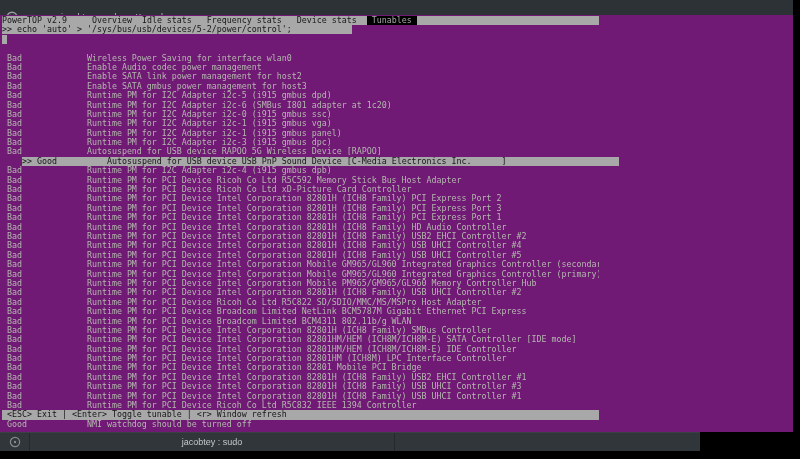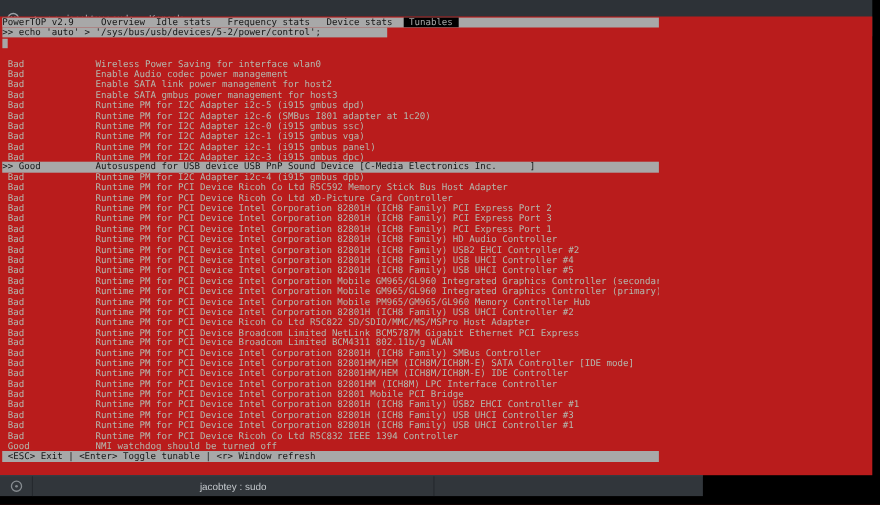--- a/index.html
+++ b/index.html
@@ -5,32 +5,32 @@
   html,body{margin:0;padding:0;}
   body{width:800px;height:459px;background:#000;position:relative;overflow:hidden;
        font-family:"DejaVu Sans Mono",monospace;}
   
   .titlebar{position:absolute;left:0;top:0;width:793px;height:33px;background:#2d3237;
             display:flex;align-items:center;font-family:"Liberation Sans",sans-serif;
             font-size:9px;color:#b9bec3;}
   .tb-icon{display:inline-block;margin-left:6px;line-height:0;}
   .tb-title{margin-left:8px;white-space:nowrap;}
   
-  .terminal{position:absolute;left:0;top:15px;width:793px;height:417px;background:#b91c1c;}
+  .terminal{position:absolute;left:0;top:15px;width:793px;height:417px;background:#701a75;}
   .screen{position:absolute;left:2px;top:1px;font:8.3px/9.4px "DejaVu Sans Mono",monospace;
           color:var(--termtext,#b4b8ae);}
   .tline{height:9.4px;white-space:pre;width:597px;overflow:hidden;}
   .bar{background:var(--hl,#a8a8a8);color:#161616;}
-  .sel{background:var(--hl,#a8a8a8);color:#161616;}
+  .sel{background:var(--hl,#a8a8a8);color:#161616;margin-left:20px;}
   .hl{background:var(--hl,#a8a8a8);color:#161616;}
   .active{background:#000;color:var(--hl,#a8a8a8);}
   .cursorblock{display:inline-block;width:5px;height:9px;background:var(--hl,#a8a8a8);
                vertical-align:top;}
   
-  .ktabbar{position:absolute;left:0;top:432px;width:639px;height:19px;background:#31363b;
+  .ktabbar{position:absolute;left:0;top:432px;width:700px;height:19px;background:#31363b;
            border-top:1px solid #3a4046;box-sizing:border-box;display:flex;
            font-family:"Liberation Sans",sans-serif;}
   .ktab-iconbox{width:30px;height:100%;border-right:1px solid #25292e;display:flex;
                 align-items:center;justify-content:center;box-sizing:border-box;}
   .ktab{width:365px;height:100%;border-right:1px solid #25292e;display:flex;
         align-items:center;justify-content:center;box-sizing:border-box;
         font-size:9px;color:#c4c9cd;}
 </style>
 </head>
 <body>
@@ -64,20 +64,21 @@
       <div class="tline"> Bad             Wireless Power Saving for interface wlan0</div>
       <div class="tline"> Bad             Enable Audio codec power management</div>
       <div class="tline"> Bad             Enable SATA link power management for host2</div>
       <div class="tline"> Bad             Enable SATA gmbus power management for host3</div>
       <div class="tline"> Bad             Runtime PM for I2C Adapter i2c-5 (i915 gmbus dpd)</div>
       <div class="tline"> Bad             Runtime PM for I2C Adapter i2c-6 (SMBus I801 adapter at 1c20)</div>
       <div class="tline"> Bad             Runtime PM for I2C Adapter i2c-0 (i915 gmbus ssc)</div>
       <div class="tline"> Bad             Runtime PM for I2C Adapter i2c-1 (i915 gmbus vga)</div>
       <div class="tline"> Bad             Runtime PM for I2C Adapter i2c-1 (i915 gmbus panel)</div>
       <div class="tline"> Bad             Runtime PM for I2C Adapter i2c-3 (i915 gmbus dpc)</div>
+      <div class="tline"> Bad             Autosuspend for USB device RAPOO 5G Wireless Device [RAPOO]</div>
       <div class="tline sel">&gt;&gt; Good          Autosuspend for USB device USB PnP Sound Device [C-Media Electronics Inc.      ]                      </div>
       <div class="tline"> Bad             Runtime PM for I2C Adapter i2c-4 (i915 gmbus dpb)</div>
       <div class="tline"> Bad             Runtime PM for PCI Device Ricoh Co Ltd R5C592 Memory Stick Bus Host Adapter</div>
       <div class="tline"> Bad             Runtime PM for PCI Device Ricoh Co Ltd xD-Picture Card Controller</div>
       <div class="tline"> Bad             Runtime PM for PCI Device Intel Corporation 82801H (ICH8 Family) PCI Express Port 2</div>
       <div class="tline"> Bad             Runtime PM for PCI Device Intel Corporation 82801H (ICH8 Family) PCI Express Port 3</div>
       <div class="tline"> Bad             Runtime PM for PCI Device Intel Corporation 82801H (ICH8 Family) PCI Express Port 1</div>
       <div class="tline"> Bad             Runtime PM for PCI Device Intel Corporation 82801H (ICH8 Family) HD Audio Controller</div>
       <div class="tline"> Bad             Runtime PM for PCI Device Intel Corporation 82801H (ICH8 Family) USB2 EHCI Controller #2</div>
       <div class="tline"> Bad             Runtime PM for PCI Device Intel Corporation 82801H (ICH8 Family) USB UHCI Controller #4</div>
@@ -91,22 +92,22 @@
       <div class="tline"> Bad             Runtime PM for PCI Device Broadcom Limited BCM4311 802.11b/g WLAN</div>
       <div class="tline"> Bad             Runtime PM for PCI Device Intel Corporation 82801H (ICH8 Family) SMBus Controller</div>
       <div class="tline"> Bad             Runtime PM for PCI Device Intel Corporation 82801HM/HEM (ICH8M/ICH8M-E) SATA Controller [IDE mode]</div>
       <div class="tline"> Bad             Runtime PM for PCI Device Intel Corporation 82801HM/HEM (ICH8M/ICH8M-E) IDE Controller</div>
       <div class="tline"> Bad             Runtime PM for PCI Device Intel Corporation 82801HM (ICH8M) LPC Interface Controller</div>
       <div class="tline"> Bad             Runtime PM for PCI Device Intel Corporation 82801 Mobile PCI Bridge</div>
       <div class="tline"> Bad             Runtime PM for PCI Device Intel Corporation 82801H (ICH8 Family) USB2 EHCI Controller #1</div>
       <div class="tline"> Bad             Runtime PM for PCI Device Intel Corporation 82801H (ICH8 Family) USB UHCI Controller #3</div>
       <div class="tline"> Bad             Runtime PM for PCI Device Intel Corporation 82801H (ICH8 Family) USB UHCI Controller #1</div>
       <div class="tline"> Bad             Runtime PM for PCI Device Ricoh Co Ltd R5C832 IEEE 1394 Controller</div>
+      <div class="tline bar"> &lt;ESC&gt; Exit | &lt;Enter&gt; Toggle tunable | &lt;r&gt; Window refresh                                                              </div>
       <div class="tline"> Good            NMI watchdog should be turned off</div>
-      <div class="tline bar"> &lt;ESC&gt; Exit | &lt;Enter&gt; Toggle tunable | &lt;r&gt; Window refresh                                                              </div>
     </div>
 </div>
 
 <div class="ktabbar">
   <div class="ktab-iconbox">
     <span style="line-height:0">
       <svg width="12" height="12" viewBox="0 0 12 12">
         <circle cx="6" cy="6" r="4.6" fill="none" stroke="#868b90" stroke-width="1.2"></circle>
         <circle cx="6" cy="6" r="1.2" fill="#868b90"></circle>
       </svg>

